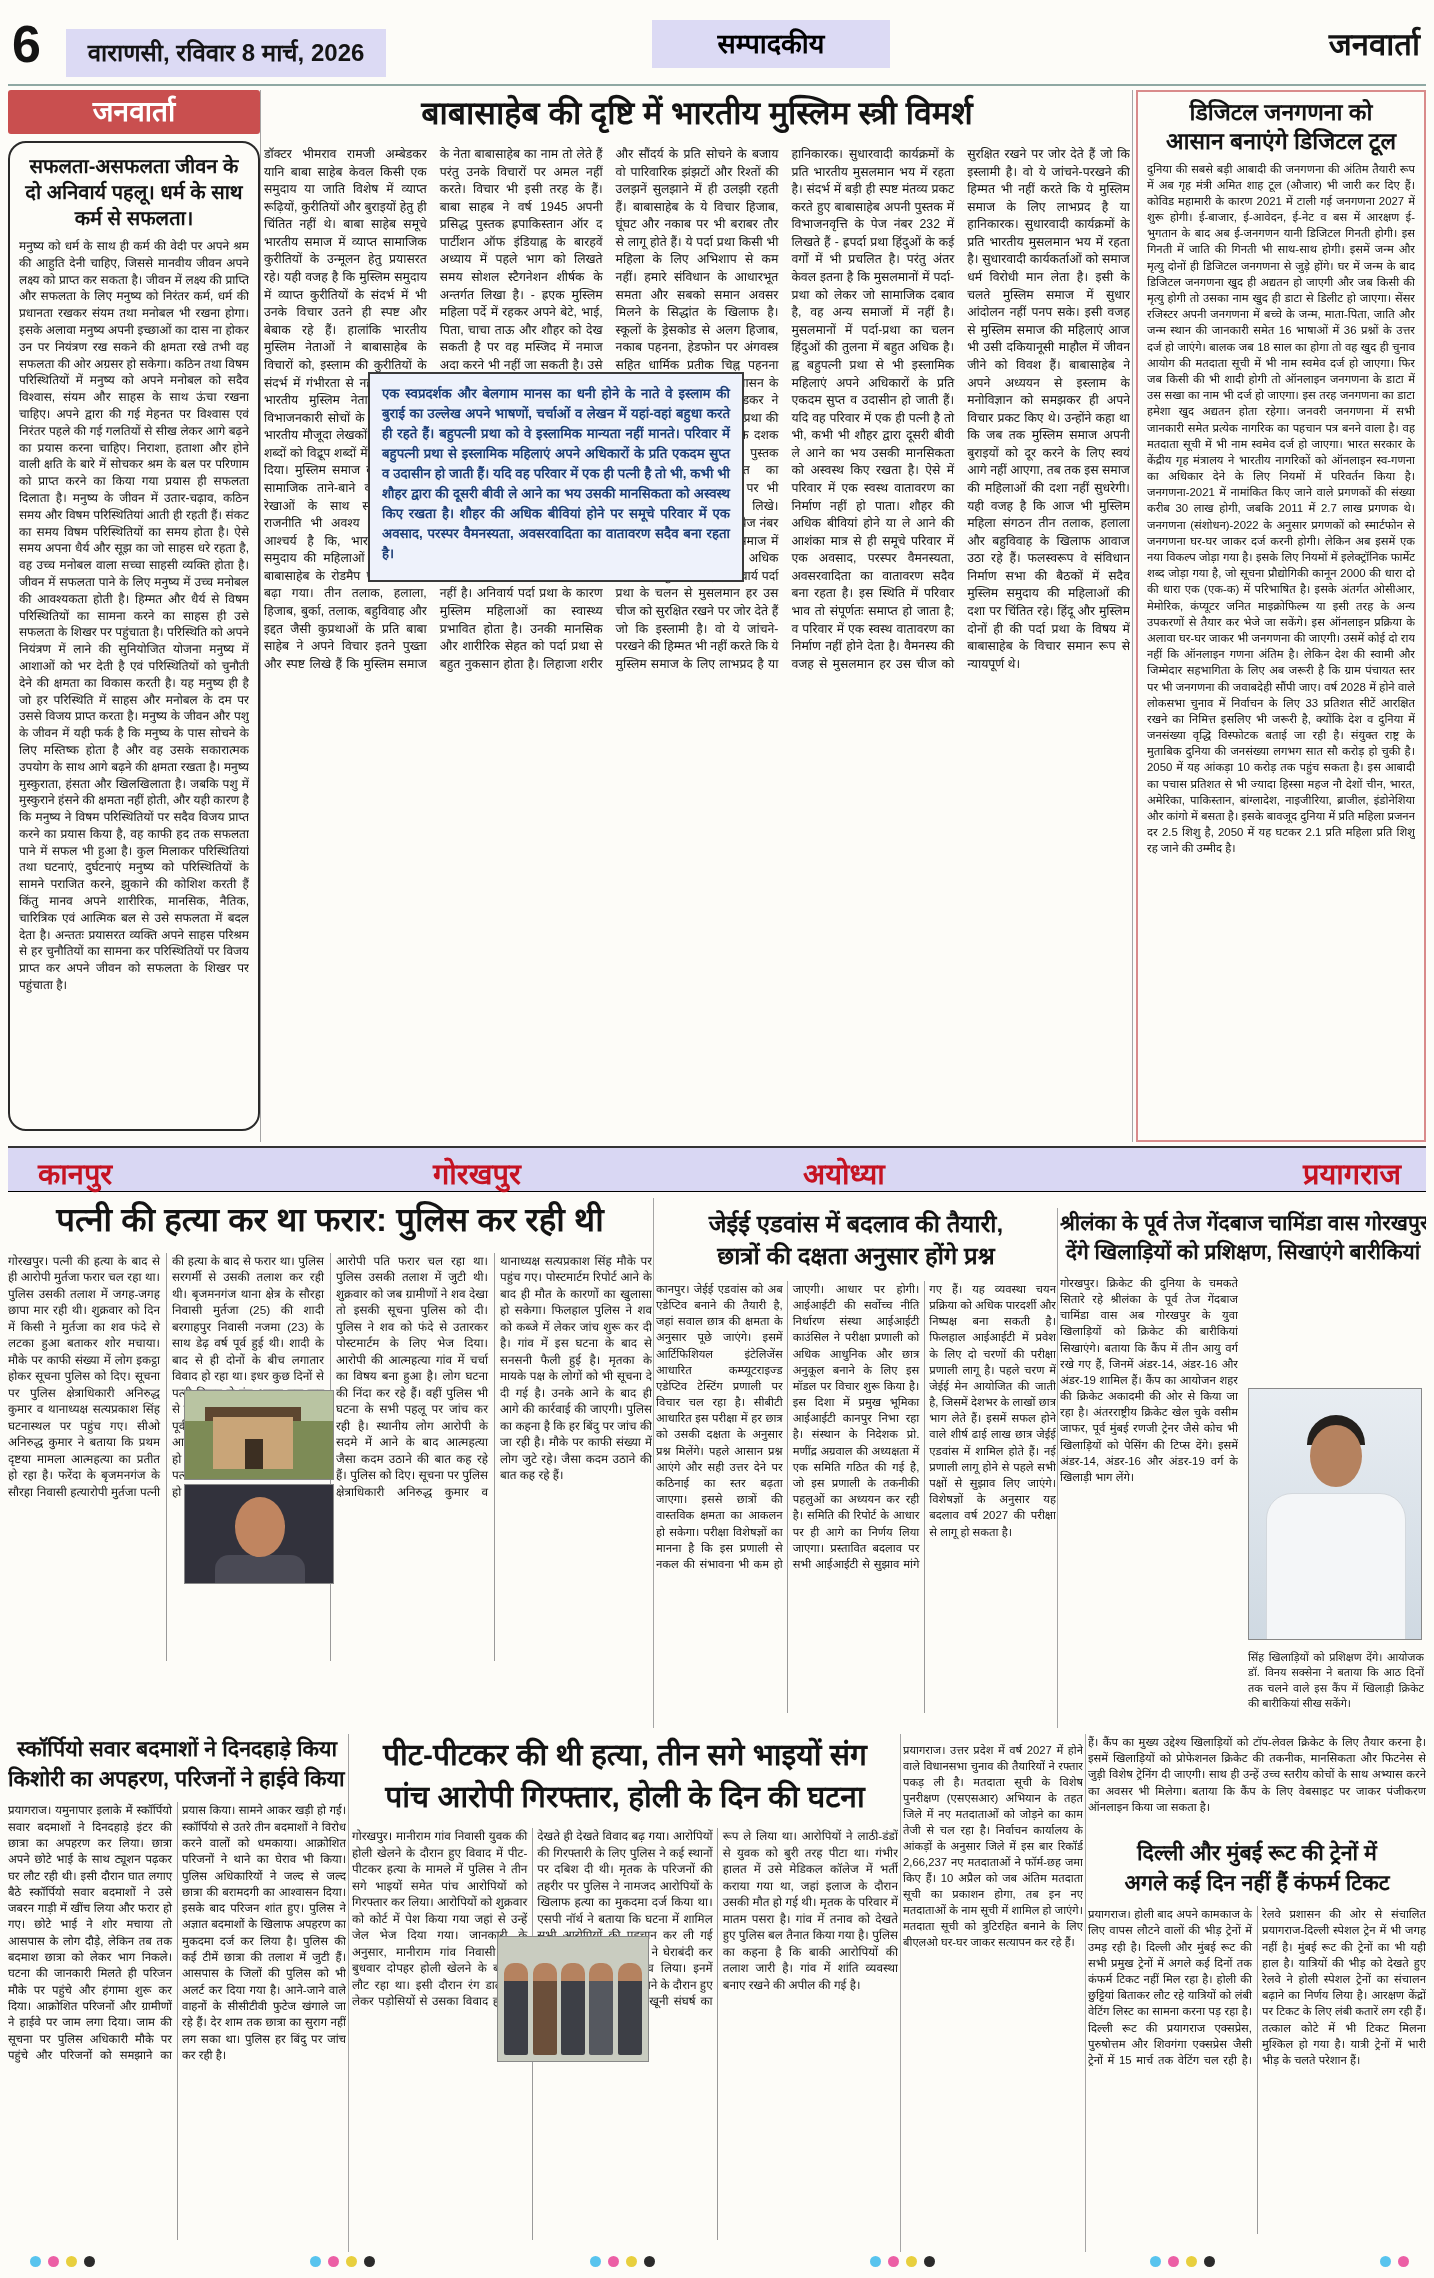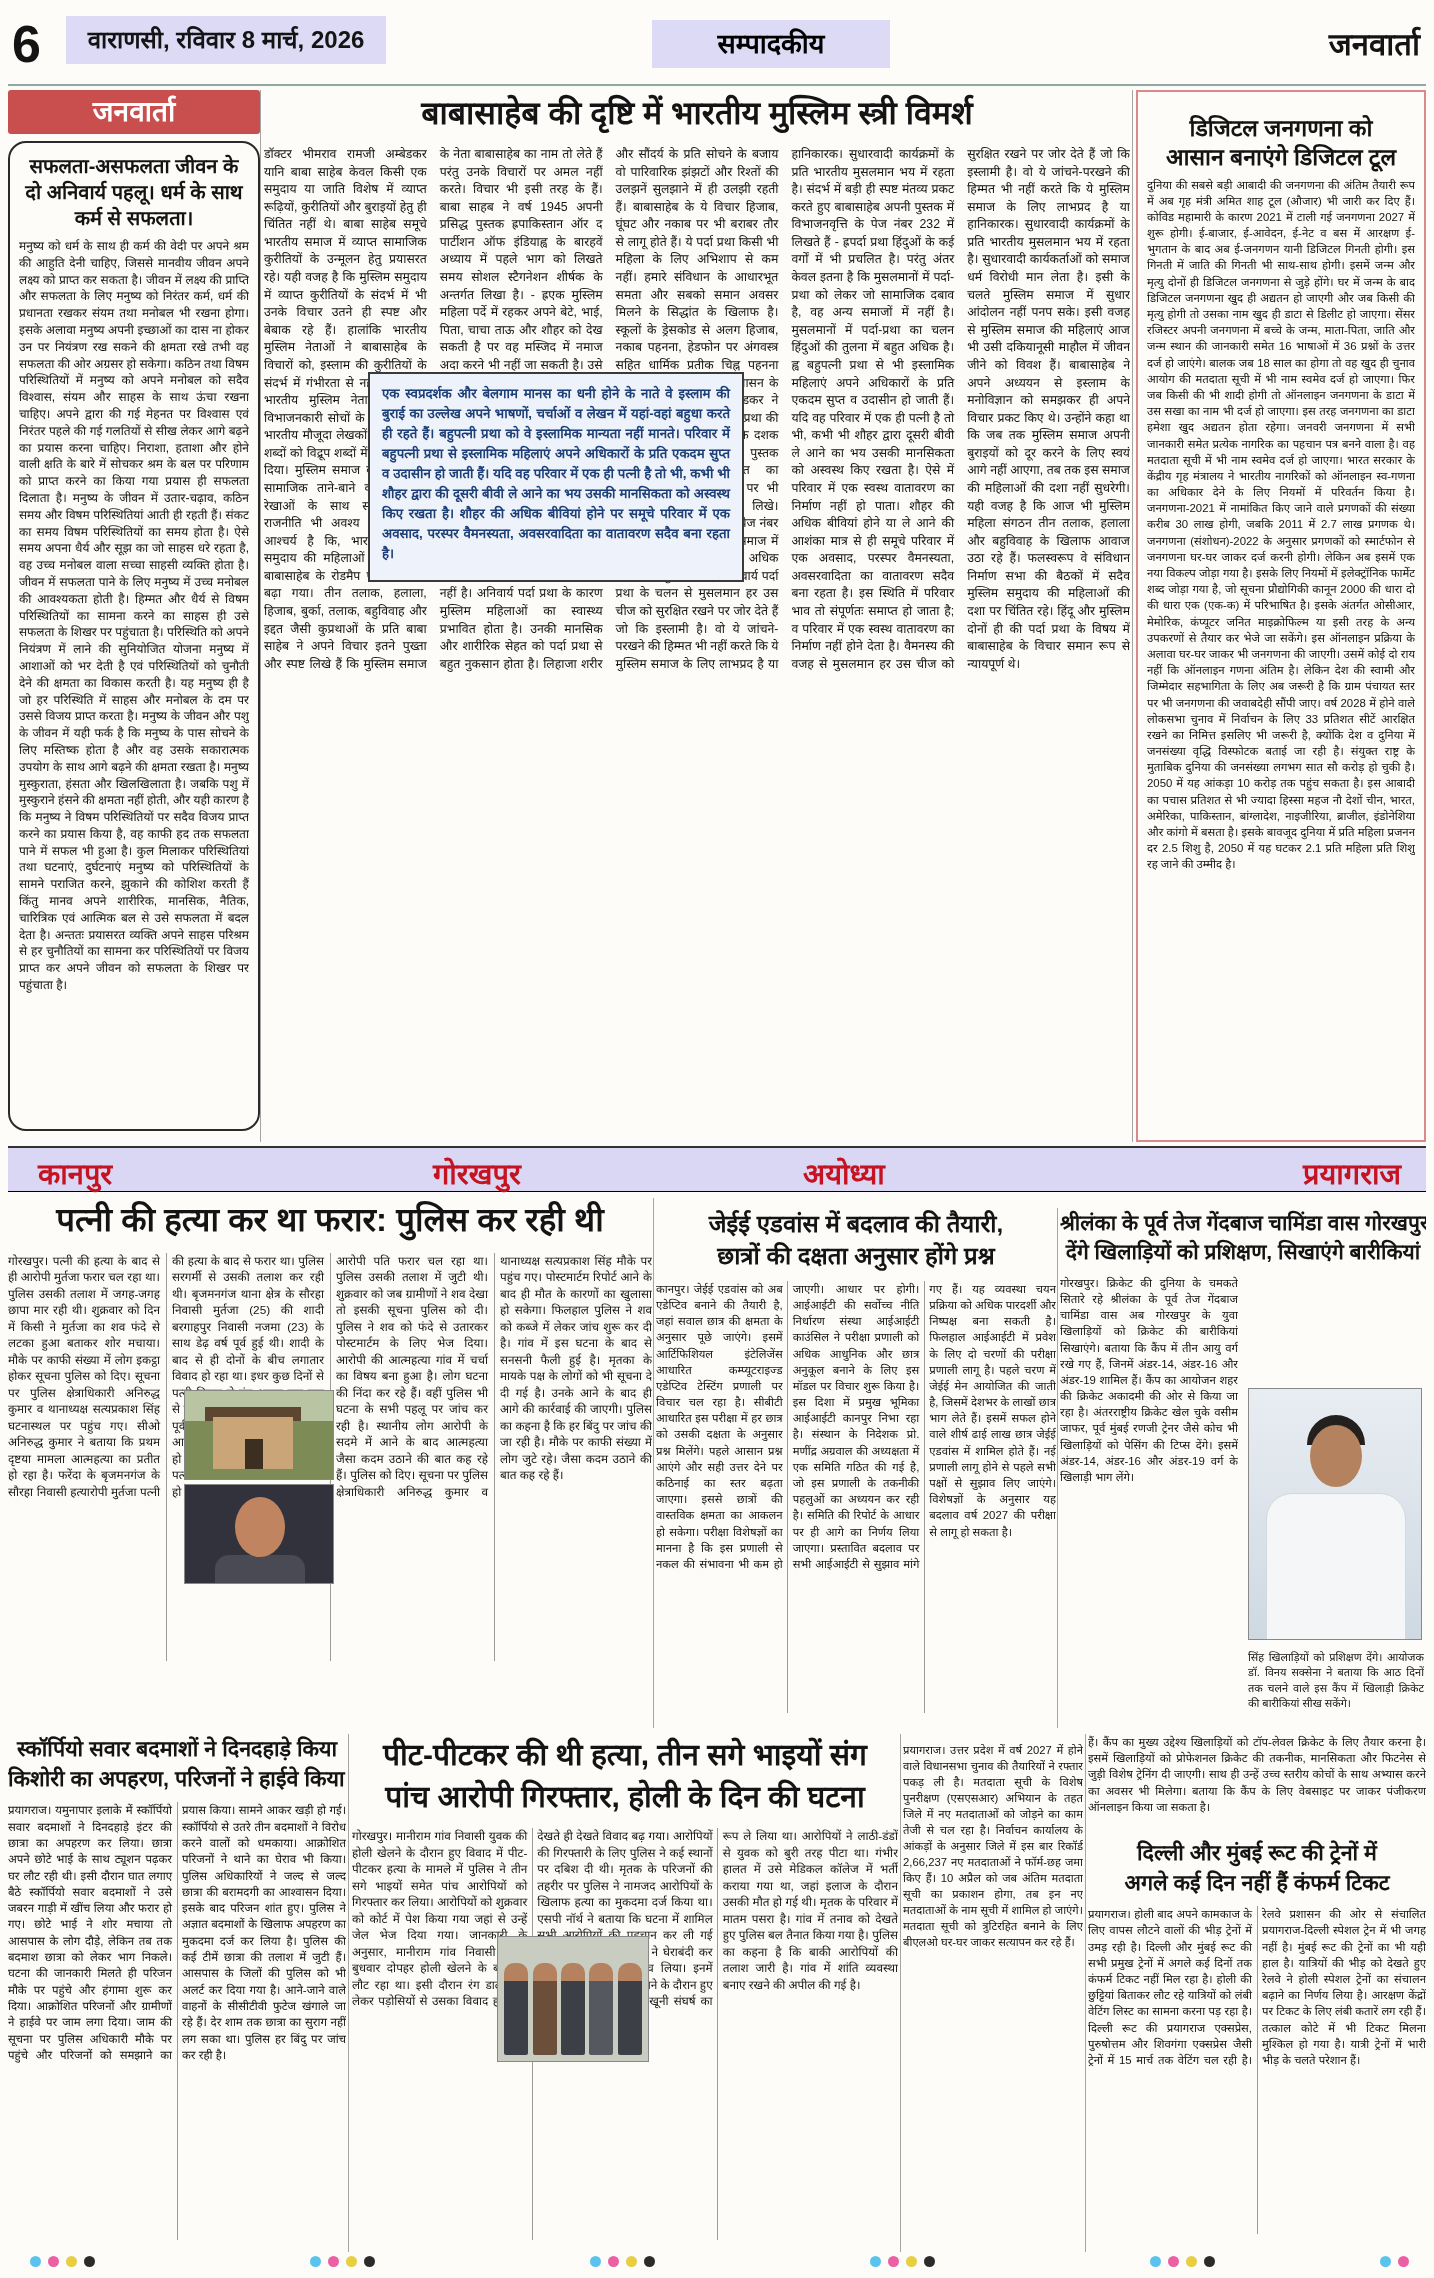--- a/index.html
+++ b/index.html
@@ -6,21 +6,21 @@
   html,body { width:1434px; }
   body { height:2278px; position:relative; background:#fdfcf8; color:#141414;
          font-family:"Liberation Sans", sans-serif; overflow:hidden; }
   .abs { position:absolute; }
   .just { text-align:justify; overflow:hidden; }
   .ctr { text-align:center; }
   .nowrap { white-space:nowrap; overflow:hidden; }
 
   
   #page-num { left:12px; top:14px; width:52px; height:64px; font-size:52px; font-weight:bold; }
-  #date-box { left:66px; top:16px; width:320px; height:48px; background:#dcdaf4;
+  #date-box { left:66px; top:29px; width:320px; height:48px; background:#dcdaf4;
               font-size:24px; font-weight:bold; line-height:48px; }
   #section-box { left:652px; top:20px; width:238px; height:48px; background:#dcdaf4;
                  color:#000000; font-size:27px; font-weight:bold; line-height:48px; }
   #paper-name { left:1230px; top:22px; width:190px; height:46px; font-size:31px;
                 font-weight:bold; text-align:right; }
   #header-rule { left:8px; top:84px; width:1418px; height:2px; background:#8fa8a3; }
 
   .vrule { position:absolute; width:1px; background:#a5a5a5; }
 
   
@@ -36,21 +36,21 @@
   #editorial { left:264px; top:90px; width:866px; height:1052px; }
   #editorial-headline { font-size:32px; font-weight:bold; text-align:center; height:48px; }
   #editorial-cols { margin-top:8px; height:992px; column-count:5; column-gap:13px;
                     font-size:12.3px; line-height:1.43; text-align:justify; overflow:hidden; }
   #pullquote { left:104px; top:282px; width:376px; height:210px; background:#eef2fb;
                border:2px solid #3a3a3a; padding:10px 12px; font-size:13.3px; font-weight:bold;
                color:#1d3f77; line-height:1.5; text-align:justify; overflow:hidden; }
 
   
   #census { left:1136px; top:90px; width:290px; height:1052px; border:2px solid #d98b8b;
-            padding:22px 9px; overflow:hidden; }
+            padding:6px 9px; overflow:hidden; }
   .census-hl { font-size:23px; font-weight:bold; text-align:center; line-height:1.25; }
   #census-body { margin-top:5px; font-size:11.4px; line-height:1.42; text-align:justify;
                  height:952px; overflow:hidden; }
 
   
   #city-band { left:8px; top:1146px; width:1418px; height:46px; background:#d9d7f3;
                border-top:2px solid #333; border-bottom:1px solid #000000; }
   .city { position:absolute; top:5px; color:#c51322; font-size:29px; font-weight:bold; }
 
   

